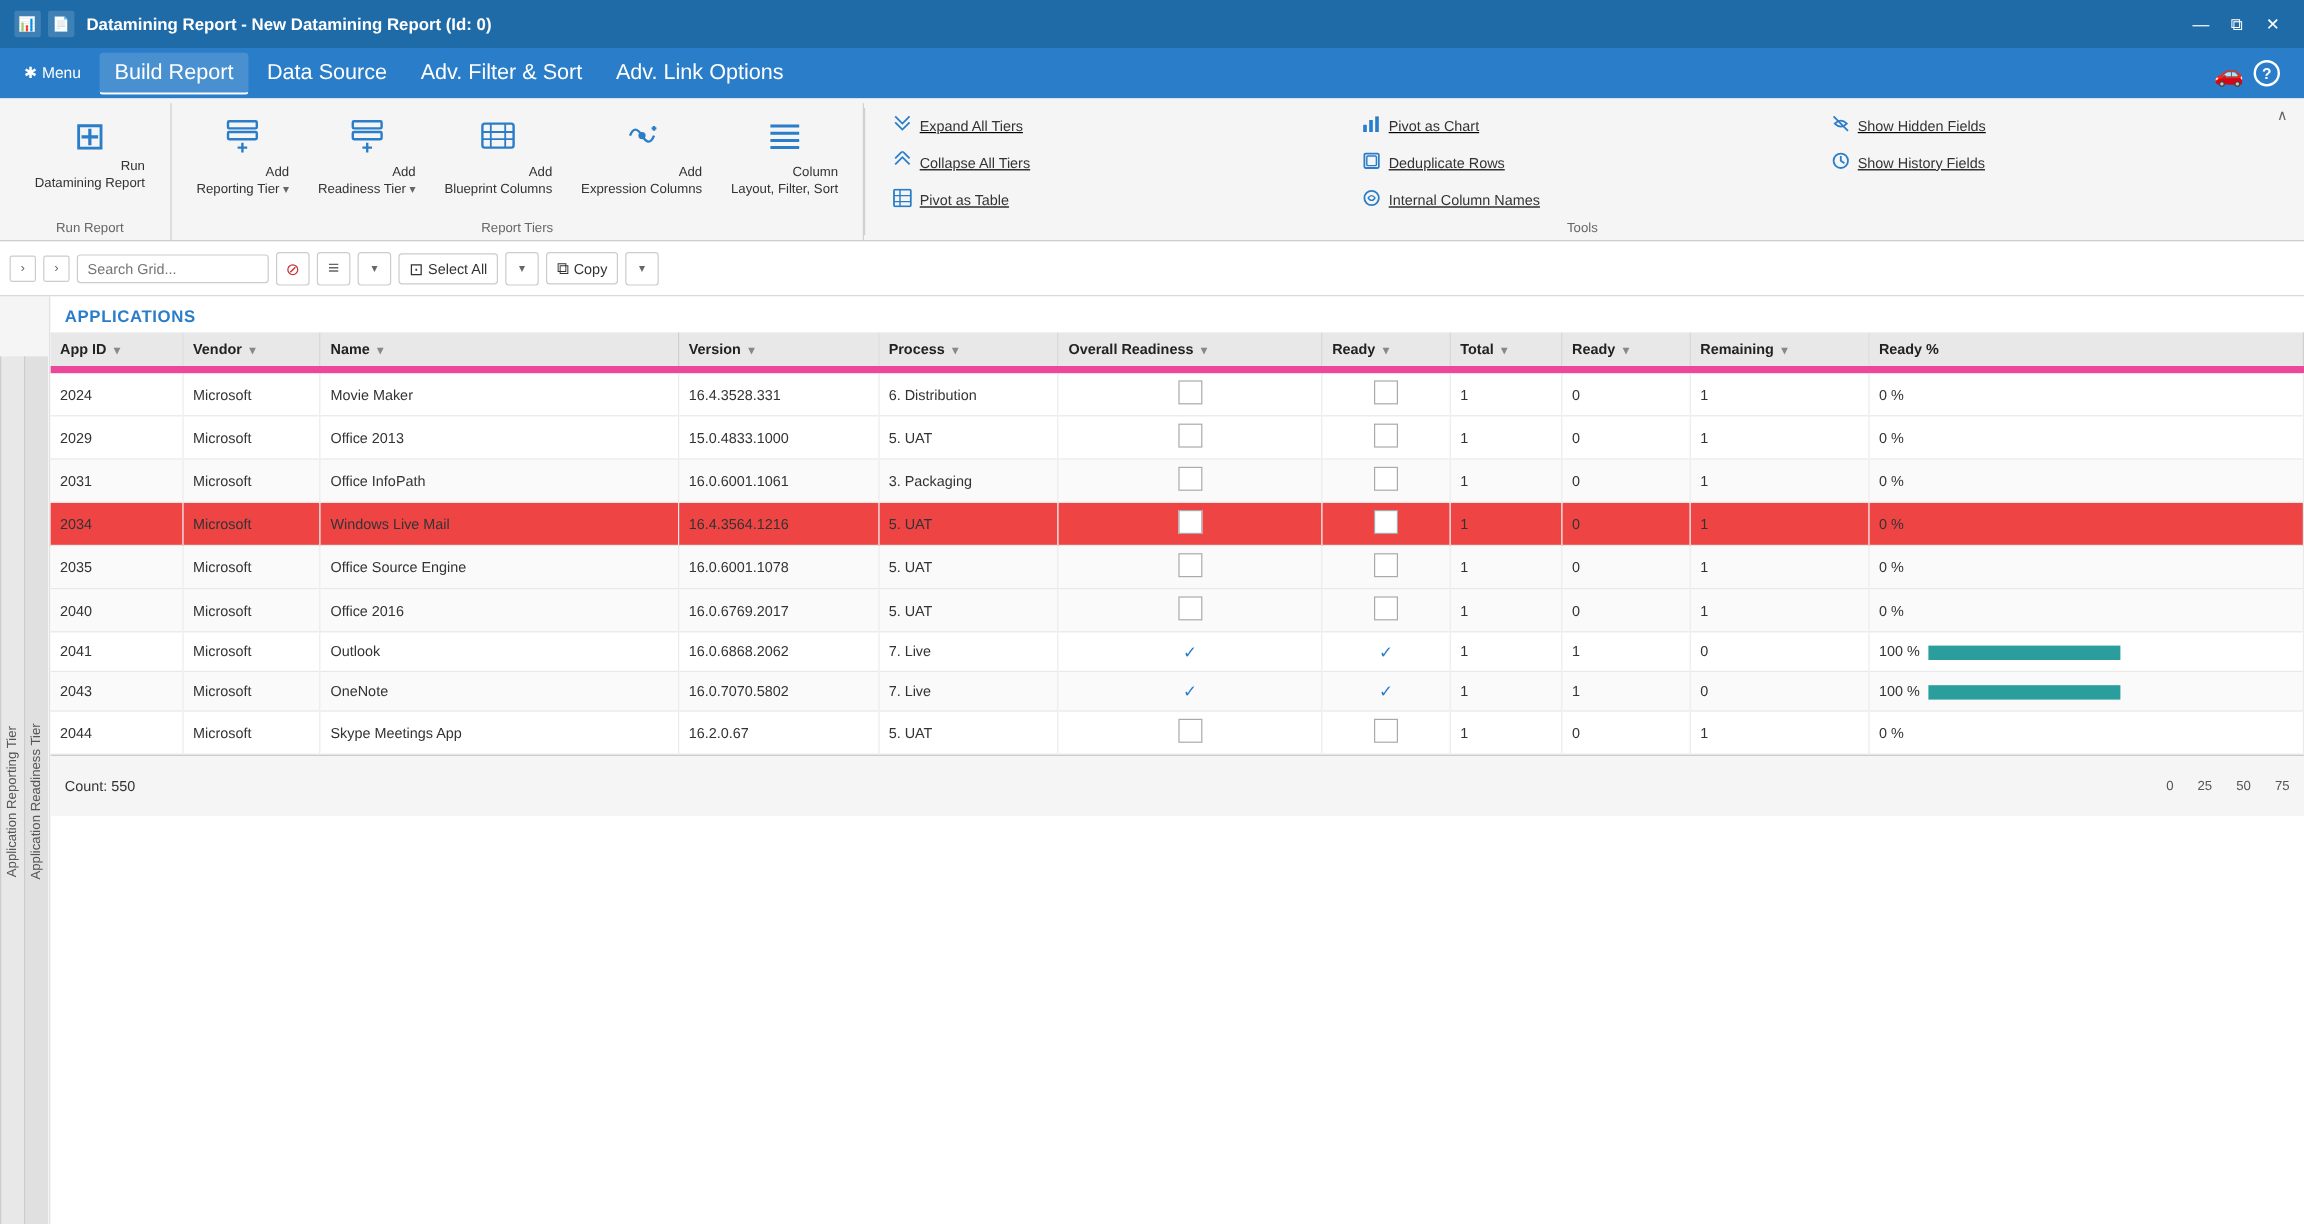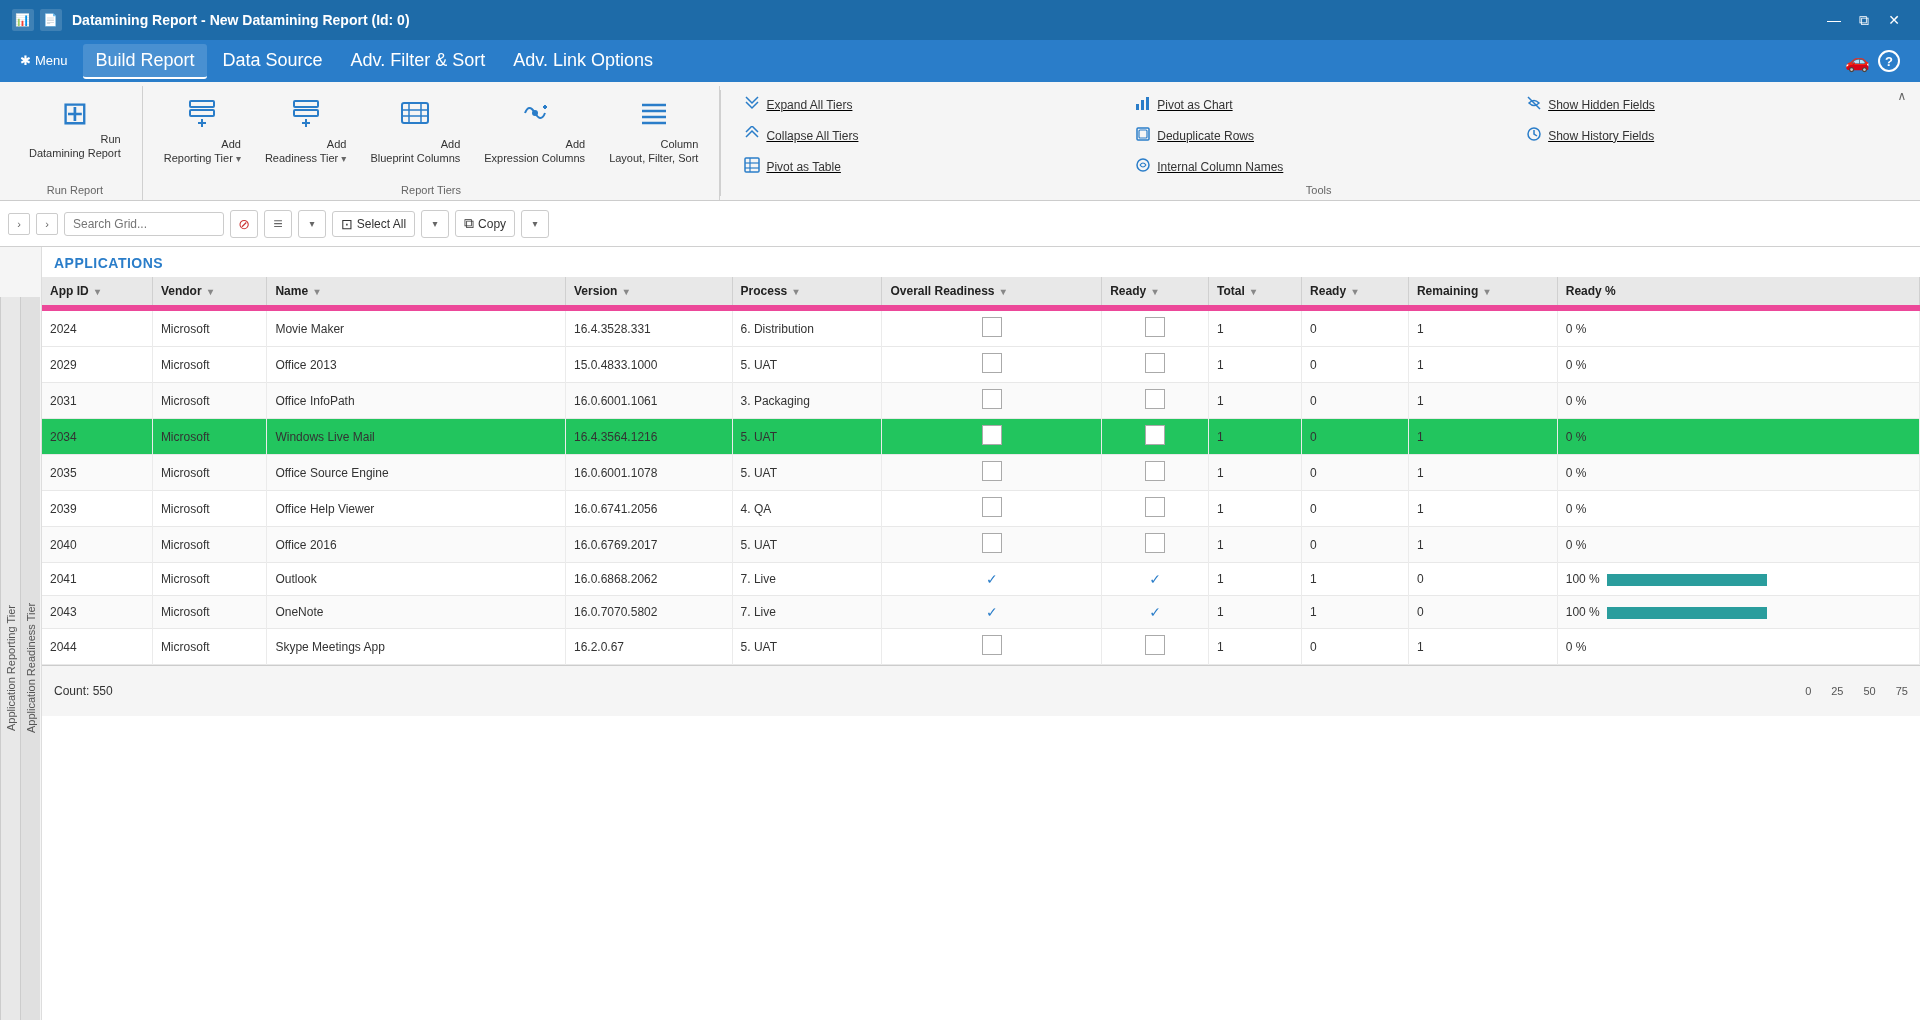--- a/index.html
+++ b/index.html
@@ -615,52 +615,39 @@
     <td>Office InfoPath</td>
     <td>16.0.6001.1061</td>
     <td>3. Packaging</td>
     <td style="text-align:center;"><span class="checkbox-cell"></span></td>
     <td style="text-align:center;"><span class="checkbox-cell"></span></td>
     <td>1</td>
     <td>0</td>
     <td>1</td>
     <td>0 %</td>
   </tr>
-          <tr style="background: #22c55e;">
+          <tr style="background: #ef4444;">
     <td>2034</td>
     <td>Microsoft</td>
     <td>Windows Live Mail</td>
     <td>16.4.3564.1216</td>
     <td>5. UAT</td>
     <td style="text-align:center;"><span class="checkbox-cell"></span></td>
     <td style="text-align:center;"><span class="checkbox-cell"></span></td>
     <td>1</td>
     <td>0</td>
     <td>1</td>
     <td>0 %</td>
   </tr>
           <tr style="background: rgb(250, 250, 250);">
     <td>2035</td>
     <td>Microsoft</td>
     <td>Office Source Engine</td>
     <td>16.0.6001.1078</td>
     <td>5. UAT</td>
-    <td style="text-align:center;"><span class="checkbox-cell"></span></td>
-    <td style="text-align:center;"><span class="checkbox-cell"></span></td>
-    <td>1</td>
-    <td>0</td>
-    <td>1</td>
-    <td>0 %</td>
-  </tr>
-          <tr style="background: white;">
-    <td>2039</td>
-    <td>Microsoft</td>
-    <td>Office Help Viewer</td>
-    <td>16.0.6741.2056</td>
-    <td>4. QA</td>
     <td style="text-align:center;"><span class="checkbox-cell"></span></td>
     <td style="text-align:center;"><span class="checkbox-cell"></span></td>
     <td>1</td>
     <td>0</td>
     <td>1</td>
     <td>0 %</td>
   </tr>
           <tr style="background: rgb(250, 250, 250);">
     <td>2040</td>
     <td>Microsoft</td>

